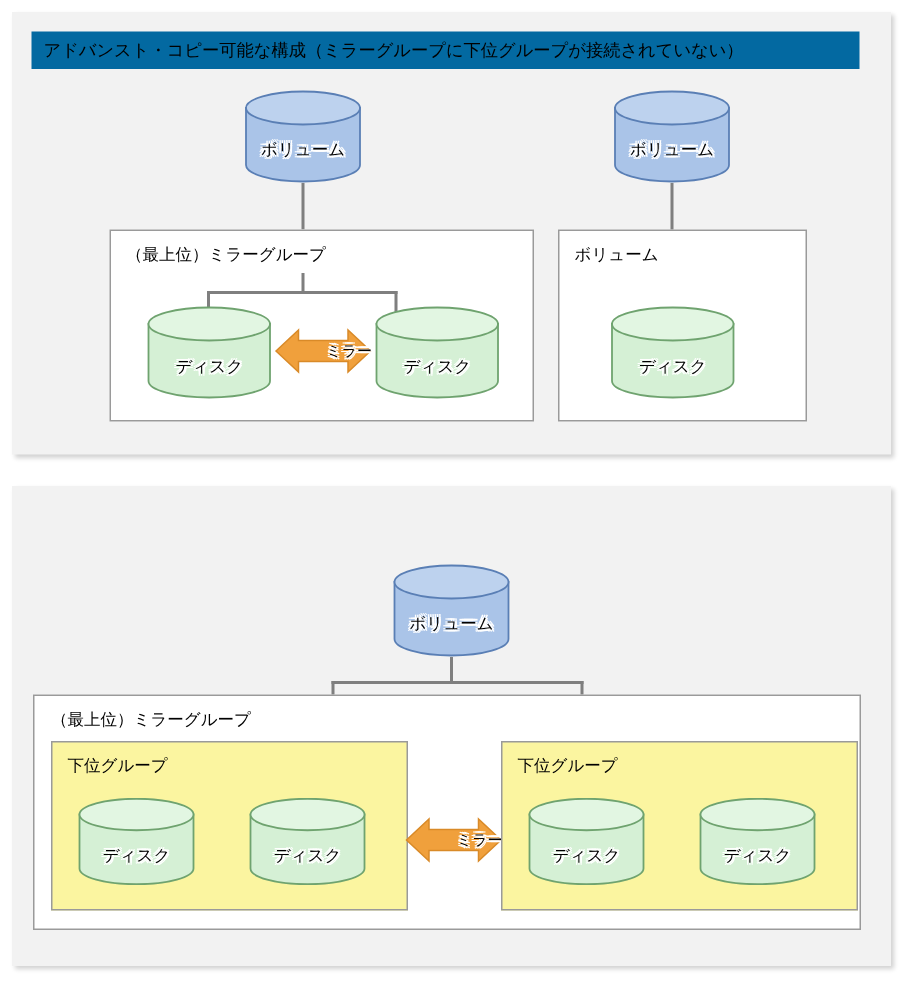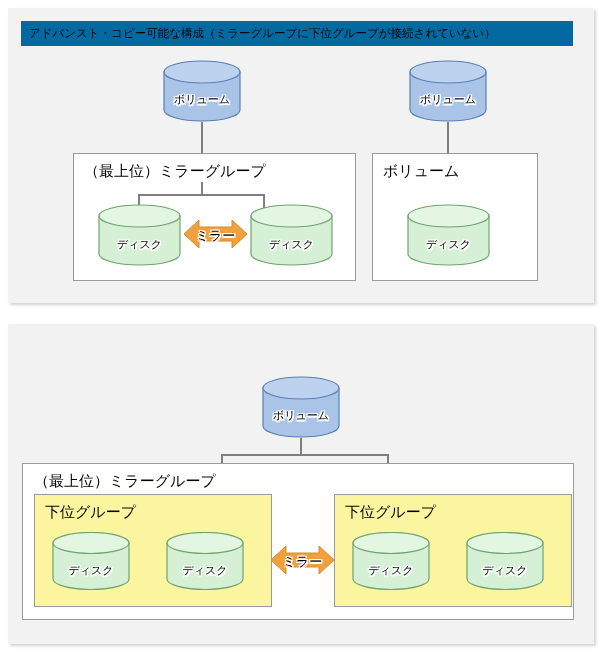--- a/index.html
+++ b/index.html
@@ -45,21 +45,21 @@
 
   
   .group-box {
     position: absolute;
     background: #ffffff;
     border: 1px solid #9a9a9a;
     box-sizing: border-box;
   }
   .group-label {
     position: absolute;
-    font-size: 15px;
+    font-size: 11px;
     color: #000000;
     white-space: nowrap;
   }
 
   .sub-box {
     position: absolute;
     background: #fbf5a0;
     border: 1px solid #9a9a9a;
     box-sizing: border-box;
   }
@@ -94,22 +94,22 @@
 
   
   .mirror {
     position: absolute;
   }
   .mirror svg { display: block; }
   .mirror .mirror-text {
     position: absolute;
     left: 0;
     width: 100%;
-    text-align: center;
-    font-size: 13px;
+    text-align: right;
+    font-size: 10px;
     color: #000000;
     white-space: nowrap;
     text-shadow:
       -1.5px -1.5px 0 #fff,  1.5px -1.5px 0 #fff,
       -1.5px  1.5px 0 #fff,  1.5px  1.5px 0 #fff,
       -1.5px 0 0 #fff, 1.5px 0 0 #fff,
        0 -1.5px 0 #fff, 0 1.5px 0 #fff;
   }
 </style>
 </head>

